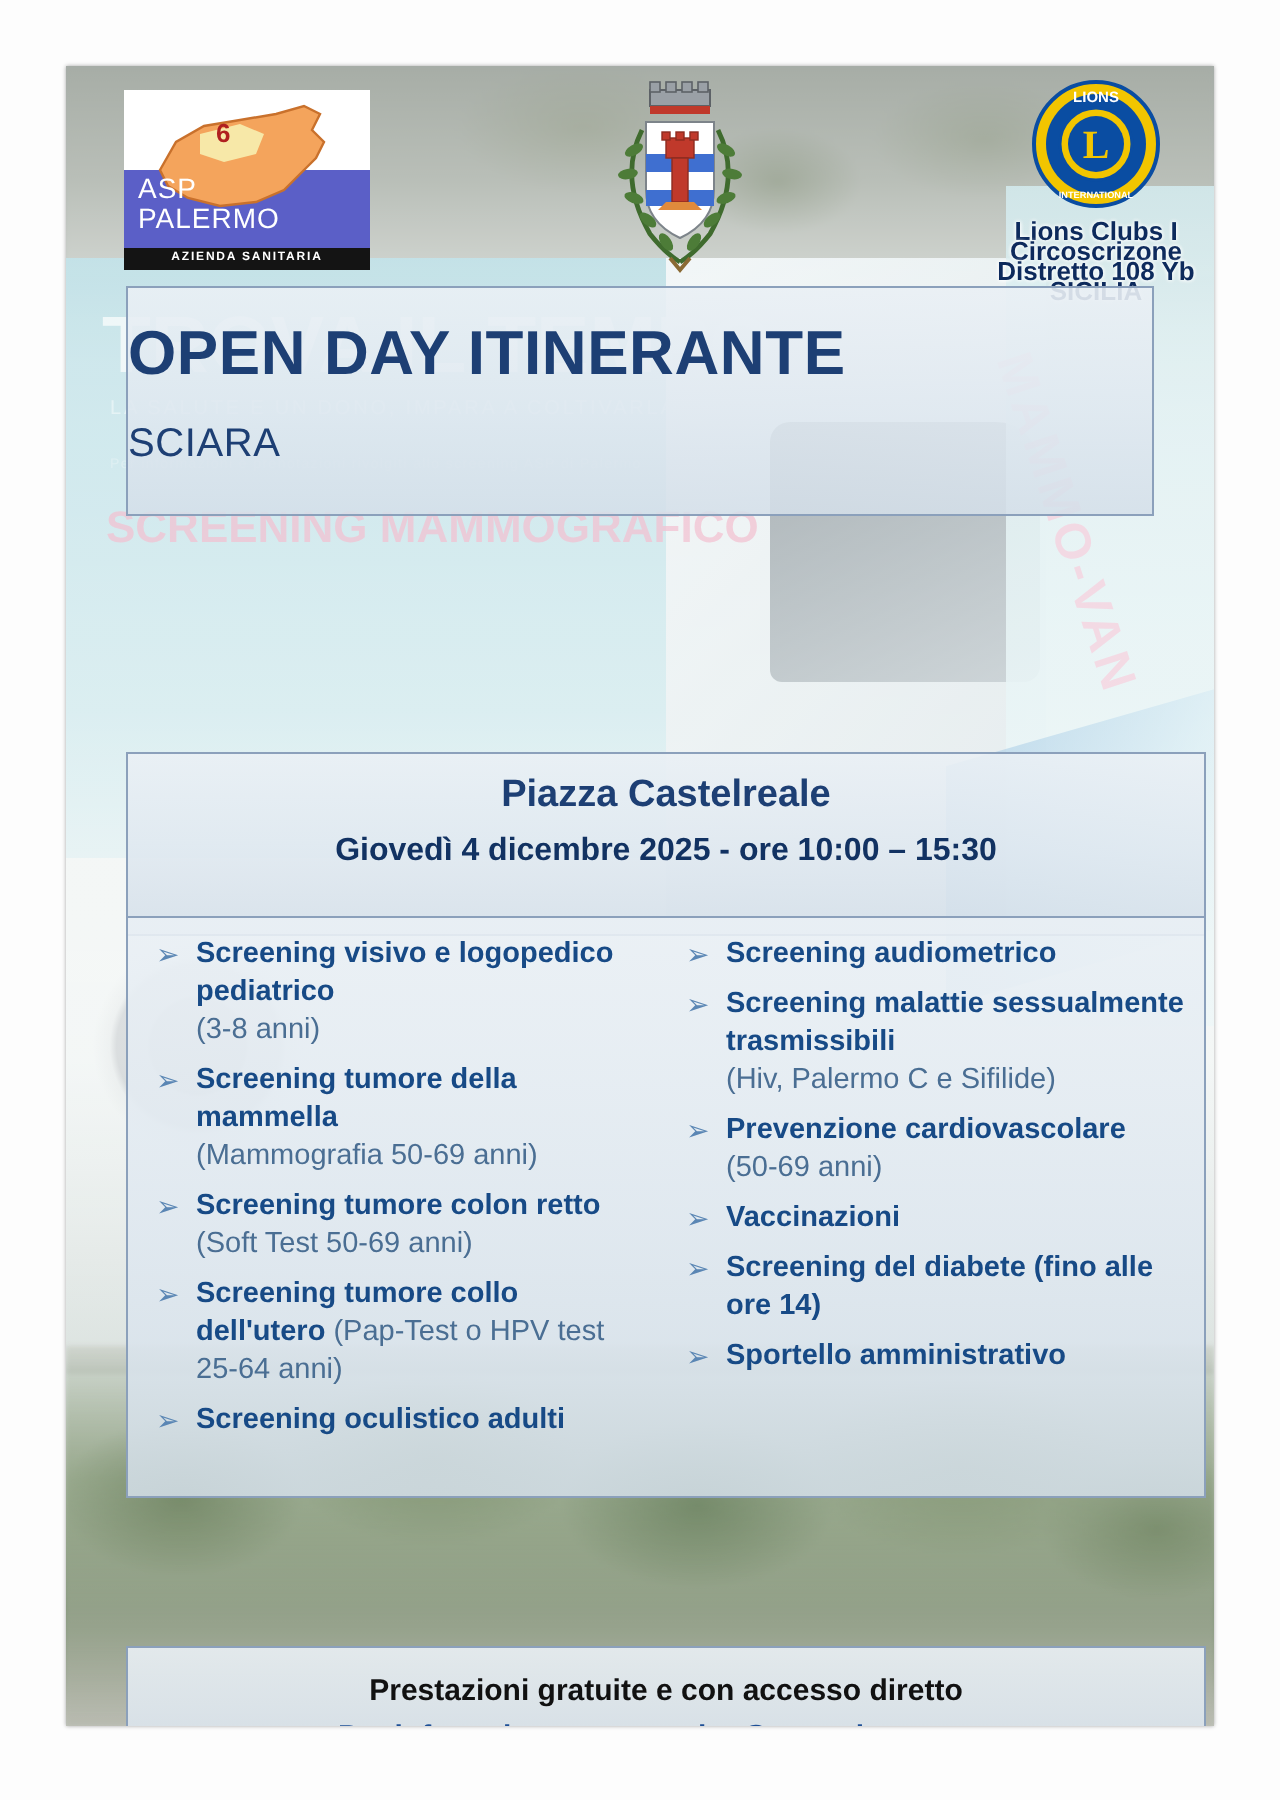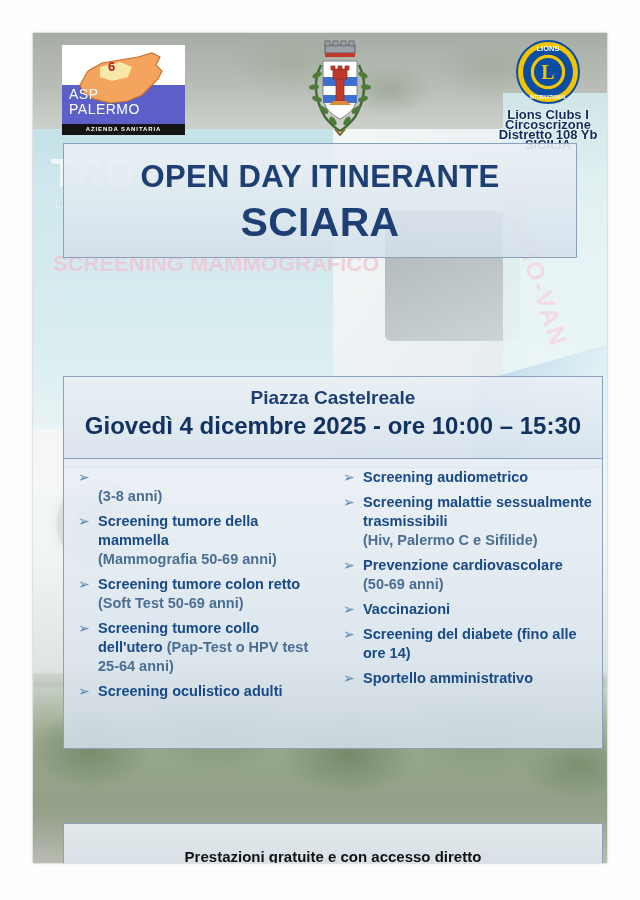--- a/index.html
+++ b/index.html
@@ -225,52 +225,51 @@
     font-weight: bold;
     line-height: 10px;
     margin-top: 1px;
     text-shadow: 0 0 2px #fff, 0 0 2px #fff;
   }
 
   
   #title-panel {
     left: 30px; top: 110px; width: 514px; height: 115px;
     padding: 10px 0 0 0;
-    text-align: center;
   }
   #title-line1 {
     color: #1d3f74;
     font-size: 31px;
     font-weight: bold;
     letter-spacing: .3px;
     line-height: 46px;
   }
   #title-line2 {
     color: #1d3f74;
-    font-size: 41px;
-    font-weight: bold;
+    font-size: 20px;
+    font-weight: normal;
     letter-spacing: .3px;
     line-height: 44px;
   }
 
   
   #when-panel {
     left: 30px; top: 343px; width: 540px; height: 92px;
     text-align: center;
     padding-top: 7px;
   }
   #place {
     color: #1d3f74;
     font-size: 19px;
     font-weight: bold;
     line-height: 28px;
   }
   #when {
     color: #123262;
-    font-size: 24px;
+    font-size: 16px;
     font-weight: bold;
     line-height: 28px;
   }
 
   
   #services-panel {
     left: 30px; top: 425px; width: 540px; height: 291px;
     display: flex;
     padding: 9px 4px 0 4px;
   }
@@ -294,28 +293,28 @@
     color: #5a86b4;
     font-size: 14px;
     line-height: 19px;
   }
   .svc b {
     color: #174a86;
     font-weight: bold;
   }
   .svc .det {
     color: #4a6e93;
-    font-weight: bold;
+    font-weight: normal;
   }
 
   
   #footer-panel {
     left: 30px; top: 790px; width: 540px; height: 62px;
     text-align: center;
-    padding-top: 21px;
+    padding-top: 10px;
   }
   #foot1 {
     color: #111111;
     font-size: 15px;
     font-weight: bold;
     line-height: 23px;
   }
   #foot2 {
     color: #1d4f96;
     font-size: 15px;
@@ -431,21 +430,21 @@
       <div id="title-line2">SCIARA</div>
     </div>
 
     <div class="panel" id="when-panel">
       <div id="place">Piazza Castelreale</div>
       <div id="when">Giovedì 4 dicembre 2025 - ore 10:00 – 15:30</div>
     </div>
 
     <div class="panel" id="services-panel">
       <div class="col" id="col-left">
-          <div class="svc"><span class="bullet">➢</span><br><span class="det">(3-8 anni)</span></div>
+          <div class="svc"><span class="bullet">➢</span><b>Screening visivo e logopedico pediatrico</b><br><span class="det">(3-8 anni)</span></div>
           <div class="svc"><span class="bullet">➢</span><b>Screening tumore della mammella</b><br><span class="det">(Mammografia 50-69 anni)</span></div>
           <div class="svc"><span class="bullet">➢</span><b>Screening tumore colon retto</b> <span class="det">(Soft Test 50-69 anni)</span></div>
           <div class="svc"><span class="bullet">➢</span><b>Screening tumore collo dell'utero</b> <span class="det">(Pap-Test o HPV test 25-64 anni)</span></div>
           <div class="svc"><span class="bullet">➢</span><b>Screening oculistico adulti</b></div>
         </div>
       <div class="col" id="col-right">
           <div class="svc"><span class="bullet">➢</span><b>Screening audiometrico</b></div>
           <div class="svc"><span class="bullet">➢</span><b>Screening malattie sessualmente trasmissibili</b><br><span class="det">(Hiv, Palermo C e Sifilide)</span></div>
           <div class="svc"><span class="bullet">➢</span><b>Prevenzione cardiovascolare</b> <span class="det">(50-69 anni)</span></div>
           <div class="svc"><span class="bullet">➢</span><b>Vaccinazioni</b></div>

